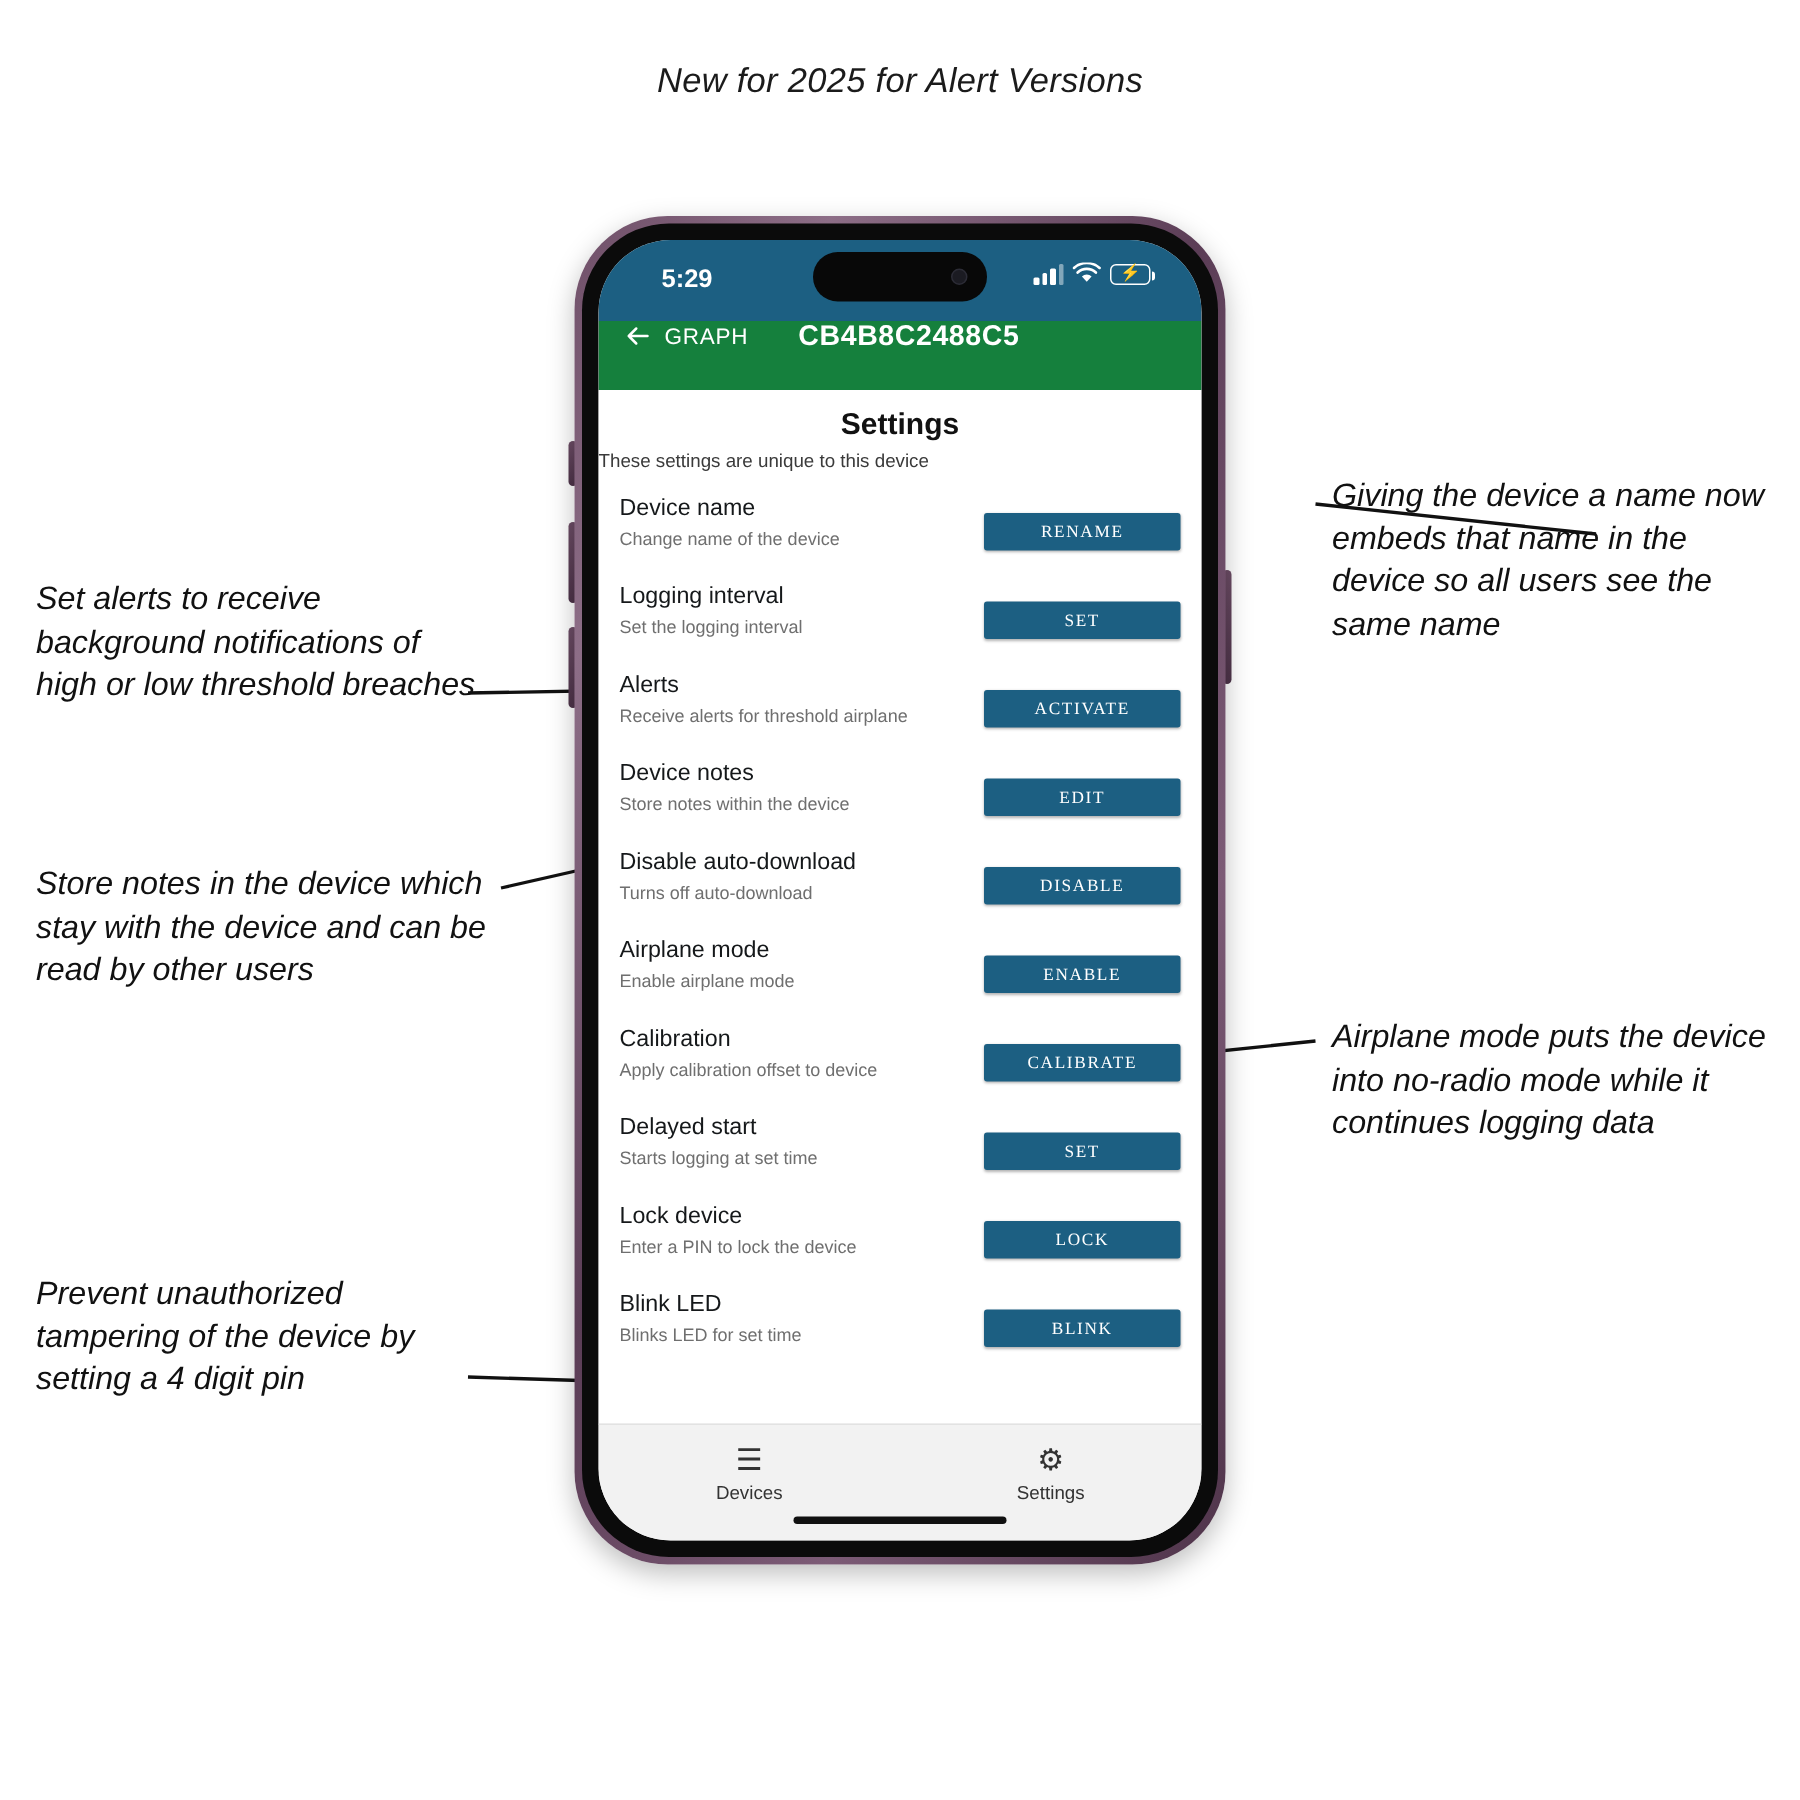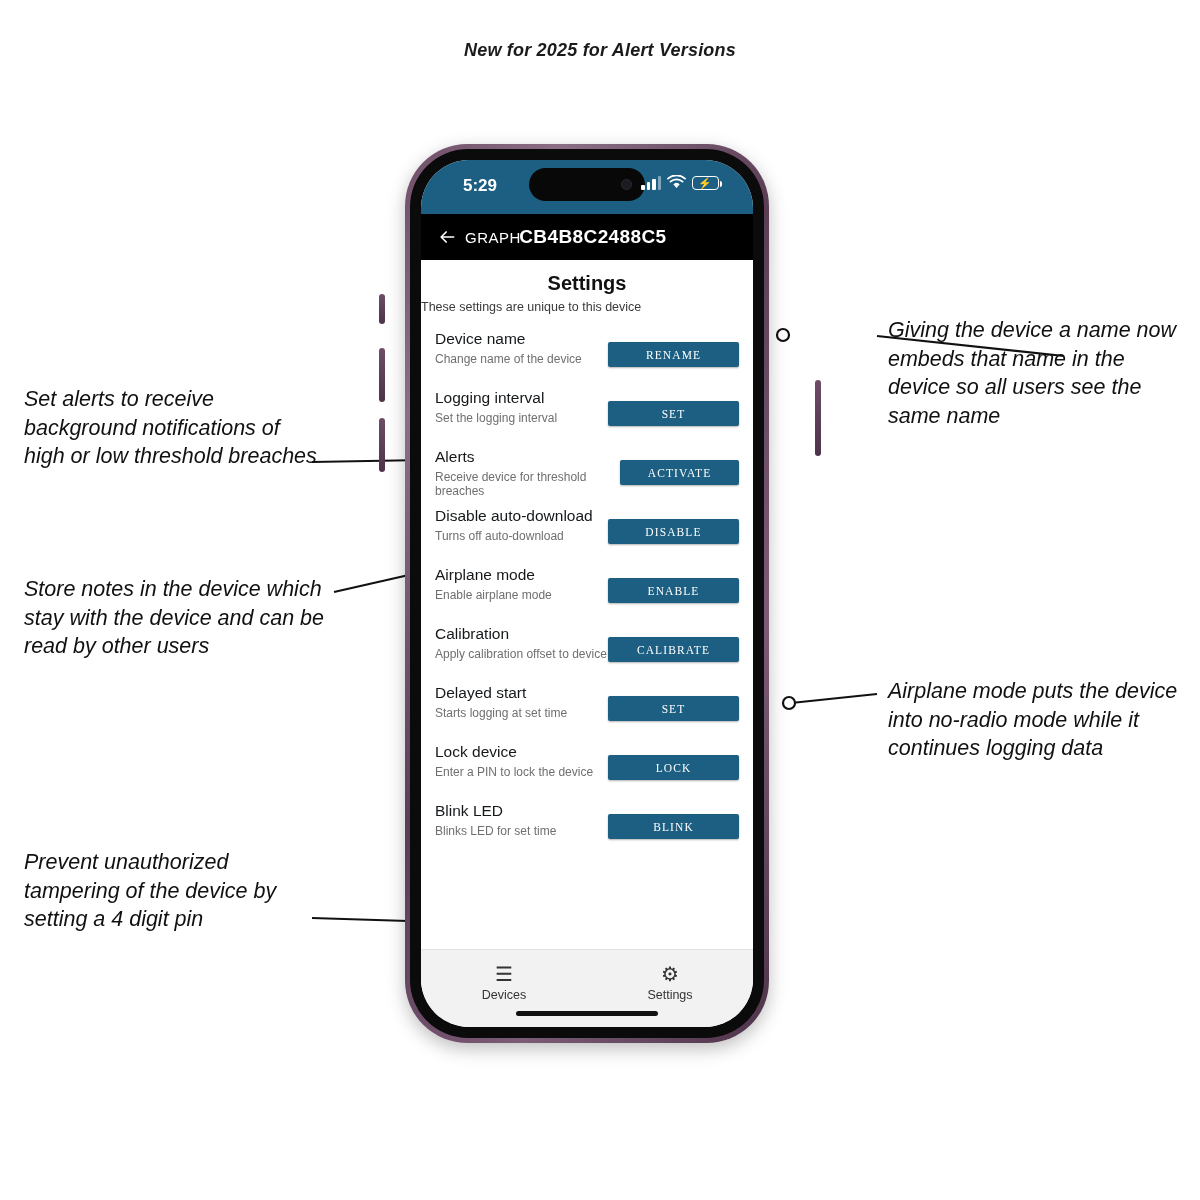--- a/index.html
+++ b/index.html
@@ -8,21 +8,21 @@
     background: #ffffff;
     font-family: "Liberation Sans", sans-serif;
     overflow: hidden;
   }
   #stage { position: relative; width: 1200px; height: 1200px; }
 
   
   .headline {
     position: absolute; top: 40px; left: 0; width: 1200px;
     text-align: center;
-    font-size: 18px; font-weight: bold; font-style: italic;
+    font-size: 23px; font-weight: normal; font-style: italic;
     color: #1b1b1b;
     letter-spacing: .2px;
   }
 
   
   .annot {
     position: absolute;
     font-size: 21.5px;
     font-style: italic;
     color: #111;
@@ -34,26 +34,25 @@
   svg.leaders {
     position: absolute; top: 0; left: 0;
     width: 1200px; height: 1200px;
     pointer-events: none;
   }
 
   
   .phone {
     position: absolute;
     left: 383px; top: 144px;
-    width: 364px; height: 899px;
+    width: 434px; height: 899px;
     border-radius: 62px;
     background: linear-gradient(120deg,#6f4f68 0%, #8d6e87 18%, #5b3d56 45%, #7c5b76 72%, #4e3349 100%);
     padding: 5px;
     box-shadow: 0 6px 18px rgba(0,0,0,.25);
-    margin-left: 22px;
   }
   .phone-inner {
     width: 100%; height: 100%;
     border-radius: 58px;
     background: #0b0b0b;
     padding: 11px;
   }
   .screen {
     position: relative;
     width: 100%; height: 100%;
@@ -117,22 +116,22 @@
   }
   .battery .lvl { height:100%; width:90%; background:#2fd15a; border-radius:2px; }
   .battery .bolt {
     position:absolute; left:50%; top:50%; transform:translate(-50%,-50%);
     font-size: 11px; color: #0d3b16; line-height: 1;
   }
 
   
   .appbar {
     height: 46px;
-    background: #000000;
-    display: flex; align-items: center;
+    background: #15803d;
+    display: flex; align-items: flex-start;
     padding: 0 16px;
     flex: 0 0 auto;
     position: relative;
   }
   .back-group { display: flex; align-items: center; gap: 8px; color:#fff; }
   .arrow-left { width: 20px; height: 20px; display:block; }
   .graph-label { font-size: 15px; letter-spacing: .5px; }
   .device-id {
     position: absolute; left: 50%; transform: translateX(-46%);
     color: #fff; font-size: 19px; font-weight: bold; letter-spacing: .4px;
@@ -286,25 +285,32 @@
               <div class="row-text">
                 <div class="row-title">Logging interval</div>
                 <div class="row-sub">Set the logging interval</div>
               </div>
               <button class="action-btn">SET</button>
             </div>
 
             <div class="row">
               <div class="row-text">
                 <div class="row-title">Alerts</div>
-                <div class="row-sub">Receive device for threshold breaches</div>
+                <div class="row-sub">Receive alerts for threshold airplane</div>
               </div>
               <button class="action-btn">ACTIVATE</button>
             </div>
 
+            <div class="row">
+              <div class="row-text">
+                <div class="row-title">Device notes</div>
+                <div class="row-sub">Store notes within the device</div>
+              </div>
+              <button class="action-btn">EDIT</button>
+            </div>
 
             <div class="row">
               <div class="row-text">
                 <div class="row-title">Disable auto-download</div>
                 <div class="row-sub">Turns off auto-download</div>
               </div>
               <button class="action-btn">DISABLE</button>
             </div>
 
             <div class="row">

